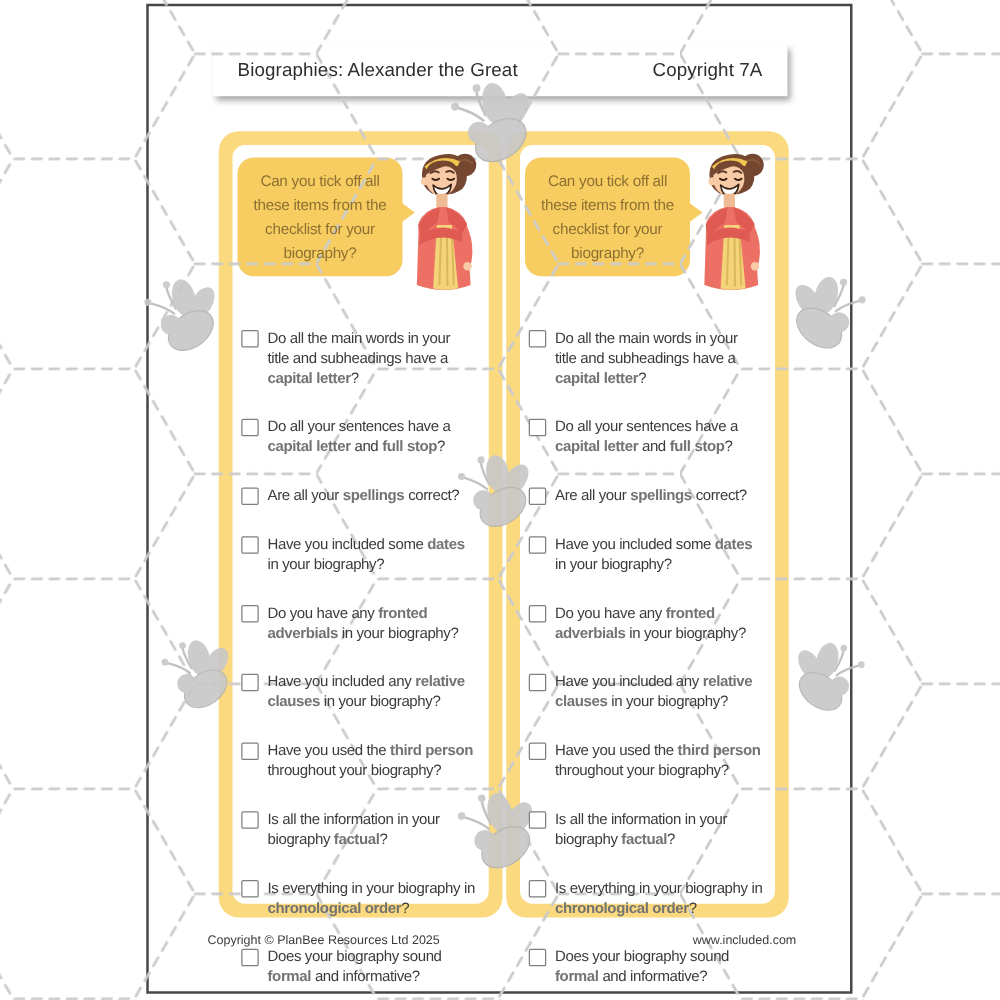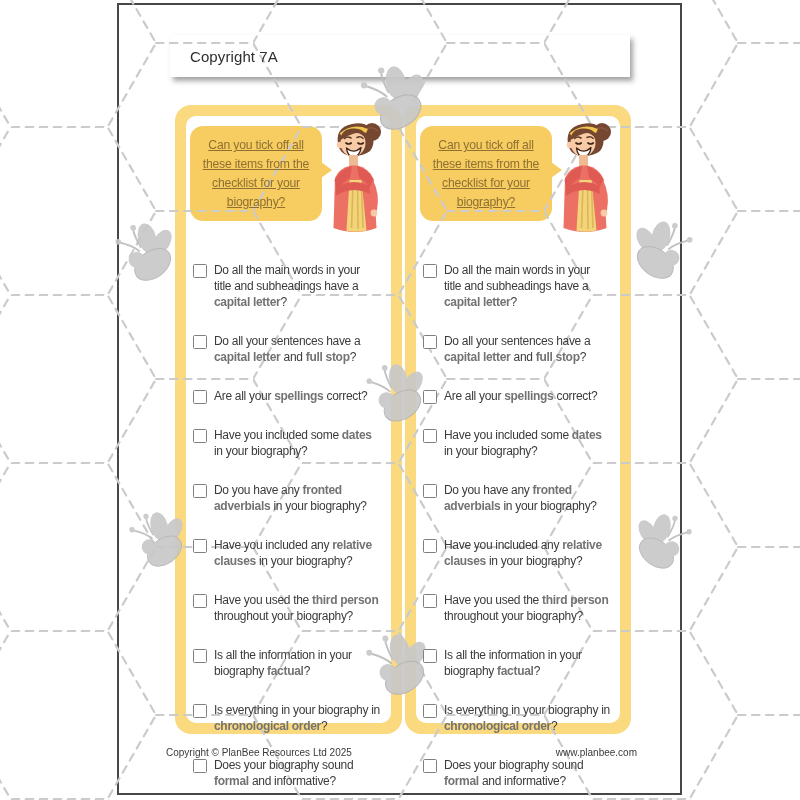--- a/index.html
+++ b/index.html
@@ -44,21 +44,21 @@
     background:var(--bubble-yellow,#F7CC60); border-radius:13px; padding:10px 3px 9px 3px;
     text-align:center;
   }
   .bubble::after {
     content:""; position:absolute; right:-10px; top:36px; width:0; height:0;
     border-top:8px solid transparent; border-bottom:8px solid transparent;
     border-left:11px solid var(--bubble-yellow,#F7CC60);
   }
   .bubble-line {
     font-size:12.2px; line-height:19px; letter-spacing:-.2px; white-space:nowrap;
-    color:var(--bubble-text,#8E7132); font-weight:500;text-decoration:underline;
+    color:var(--bubble-text,#8E7132); font-weight:500;
   }
 
   
   .character { position:absolute; left:134px; top:2px; width:72px; height:114px; }
 
   
   .checklist { position:absolute; left:7px; top:123px; right:2px; }
   .check-row { display:flex; margin-bottom:15px;margin-top:23px; }
   .checkbox {
     width:12px; height:12px; border:1.6px solid #7f7f7f; border-radius:1.5px;
@@ -109,20 +109,21 @@
         <ellipse class="bee-part" cx="55" cy="30" rx="8.5" ry="14" transform="rotate(38 55 30)"></ellipse>
         <ellipse class="bee-part" cx="42" cy="52" rx="21" ry="14" transform="rotate(-28 42 52)" stroke="#b3b3b3" stroke-width="1"></ellipse>
         <circle class="bee-part" cx="26" cy="45" r="8.5"></circle>
       </g>
     </defs>
   </svg>
 
   <div class="page-border"></div>
 
   <div class="header-bar">
+    <span class="header-title above">Biographies: Alexander the Great</span>
     <span class="header-badge above">Copyright 7A</span>
   </div>
 
   <div class="column left">
     <div class="column-inner">
       <div class="bubble">
         <div class="bubble-text">
             <div class="bubble-line above">Can you tick off all</div>
             <div class="bubble-line above">these items from the</div>
             <div class="bubble-line above">checklist for your</div>
@@ -319,15 +320,15 @@
       </g>
     <g class="bee">
         <use href="#bee-def" transform="translate(659,548) rotate(8) scale(-0.9,0.9) translate(-40,-46)"></use>
       </g>
     <g class="bee">
         <use href="#bee-def" transform="translate(402,672) rotate(-6) scale(1) translate(-40,-46)"></use>
       </g>
   </svg>
 
   <div class="footer-copyright above">Copyright © PlanBee Resources Ltd 2025</div>
-  <a class="footer-website above">www.planbee.com</a>
+  <a class="footer-website above">www.included.com</a>
 
 </div>
 
 </body></html>

